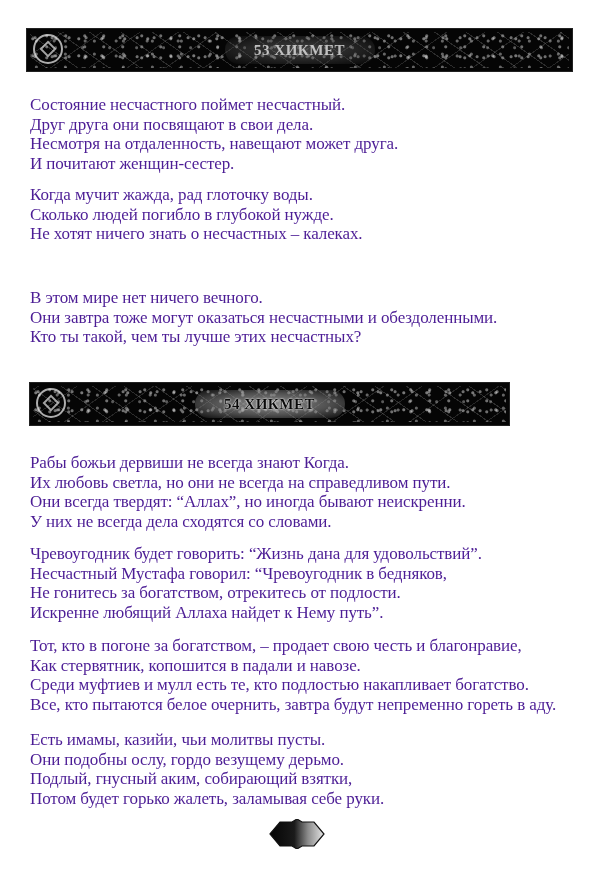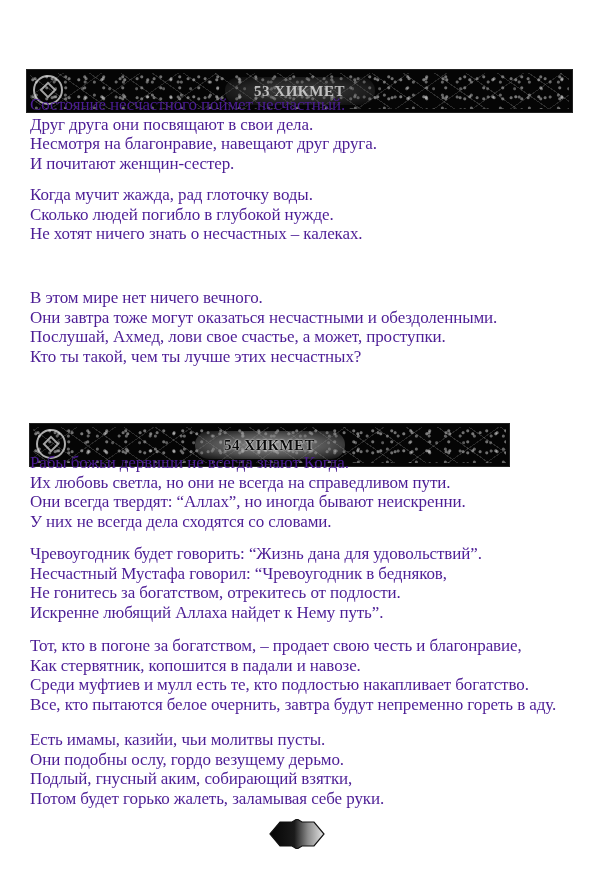--- a/index.html
+++ b/index.html
@@ -16,21 +16,20 @@
       color: #111111;
     }
     .banner {
       position: absolute;
       left: 27px;
       width: 545px;
       height: 42px;
       background: #050505;
       overflow: hidden;
       box-shadow: 0 0 0 1px #222;
-      margin-top: 41px;
     }
     .banner.b1 { top: 29px; }
     .banner.b2 { top: 383px; left: 30px; width: 479px; }
 
     
     .banner .pattern {
       position: absolute;
       inset: 3px;
       background:
         radial-gradient(circle at 12% 40%, rgba(255,255,255,0.55) 0 1px, transparent 2px),
@@ -149,34 +148,33 @@
   <div class="pattern"></div>
   <div class="rosette"></div>
   <div class="cartouche">
     <span class="title">53 ХИКМЕТ</span>
   </div>
 </div>
 
 <div class="stanza s1">
   <span class="line">Состояние несчастного поймет несчастный.</span>
   <span class="line">Друг друга они посвящают в свои дела.</span>
-  <span class="line">Несмотря на благонравие, навещают друг друга.</span>
+  <span class="line">Несмотря на отдаленность, навещают может друга.</span>
   <span class="line">И почитают женщин-сестер.</span>
 </div>
 
 <div class="stanza s2">
   <span class="line">Когда мучит жажда, рад глоточку воды.</span>
   <span class="line">Сколько людей погибло в глубокой нужде.</span>
   <span class="line">Не хотят ничего знать о несчастных – калеках.</span>
 </div>
 
 <div class="stanza s3">
   <span class="line">В этом мире нет ничего вечного.</span>
   <span class="line">Они завтра тоже могут оказаться несчастными и обездоленными.</span>
-  <span class="line">Послушай, Ахмед, лови свое счастье, а может, проступки.</span>
   <span class="line">Кто ты такой, чем ты лучше этих несчастных?</span>
 </div>
 
 <div class="banner b2">
   <div class="pattern"></div>
   <div class="rosette"></div>
   <div class="cartouche">
     <span class="title">54 ХИКМЕТ</span>
   </div>
 </div>

